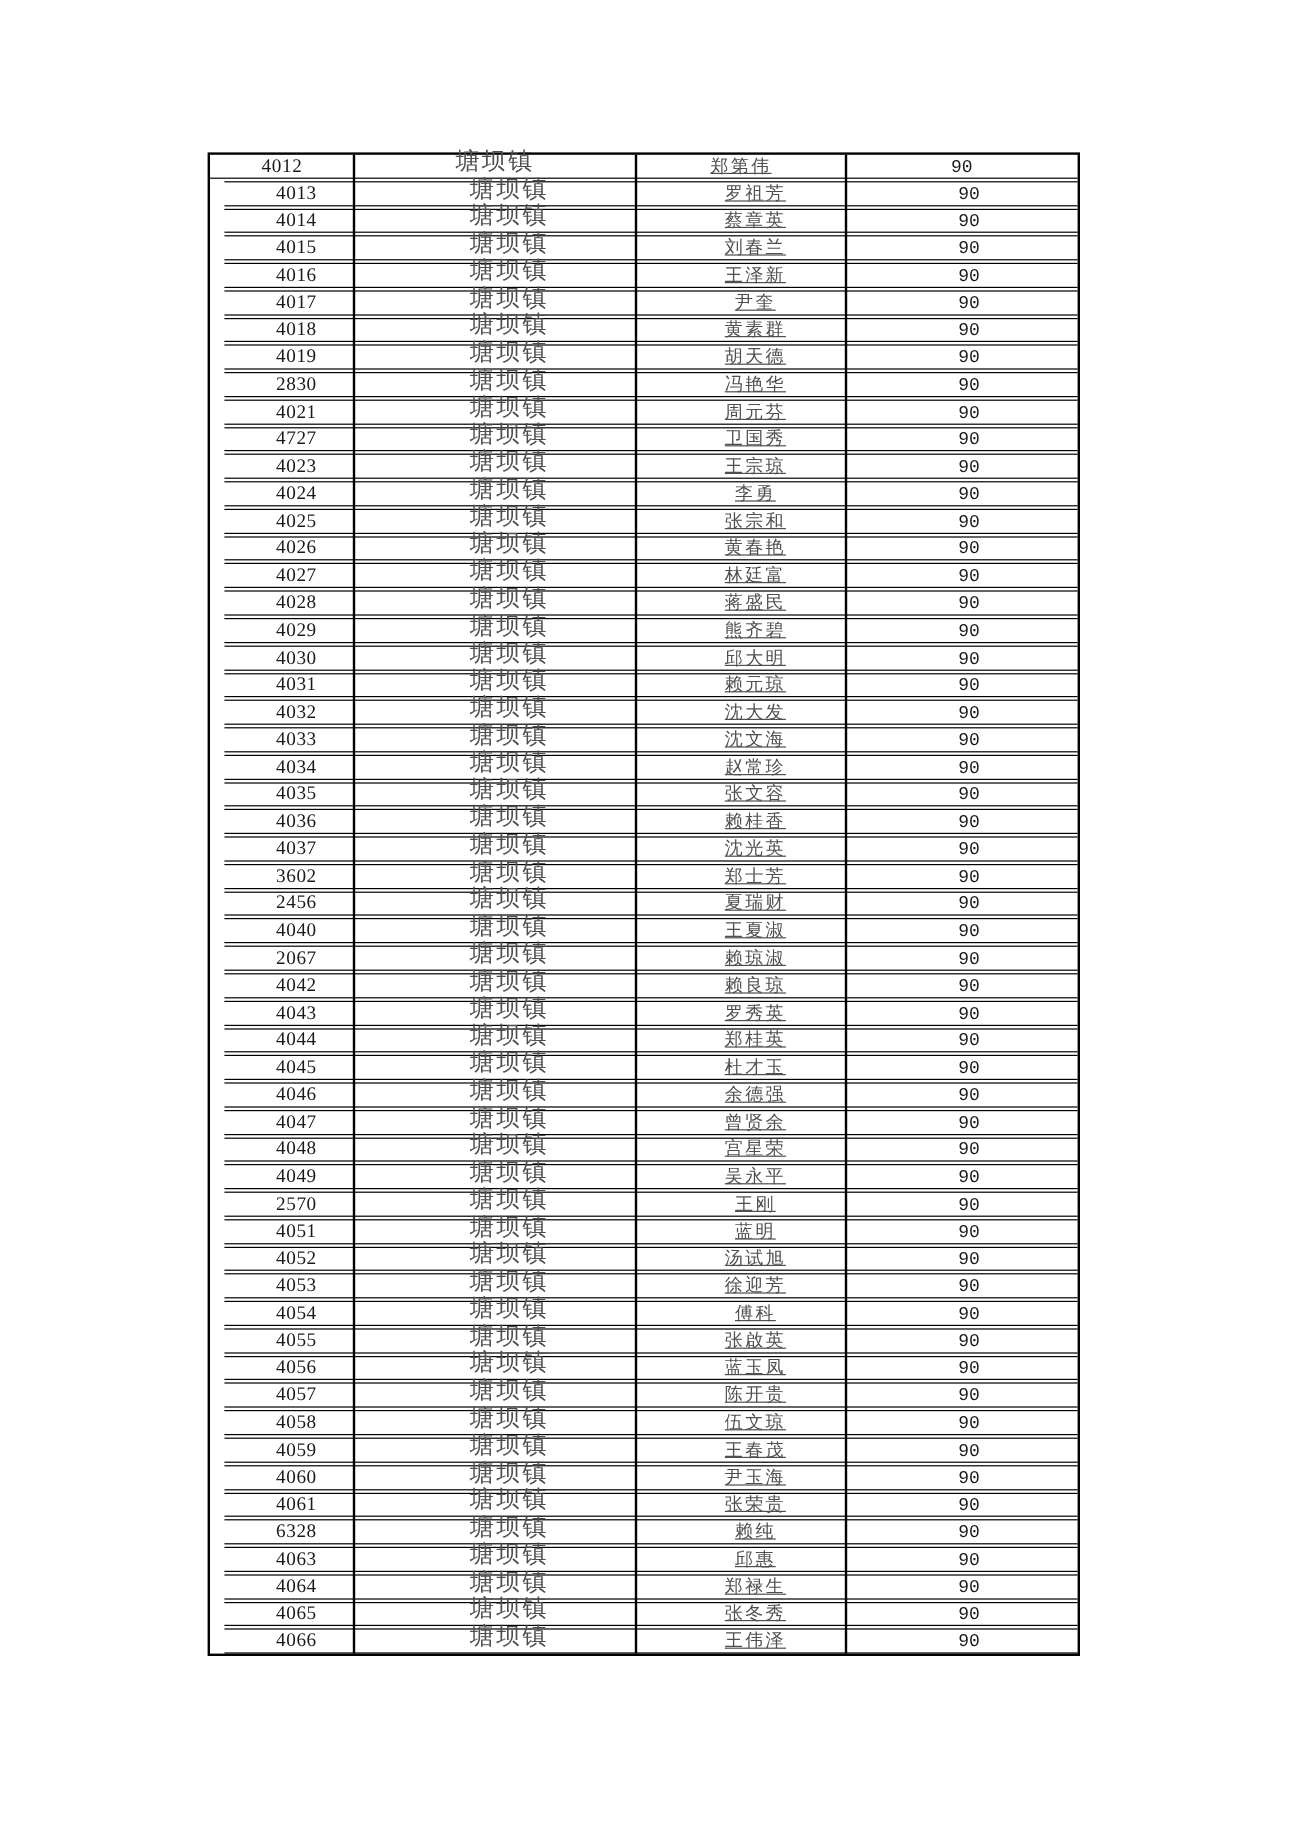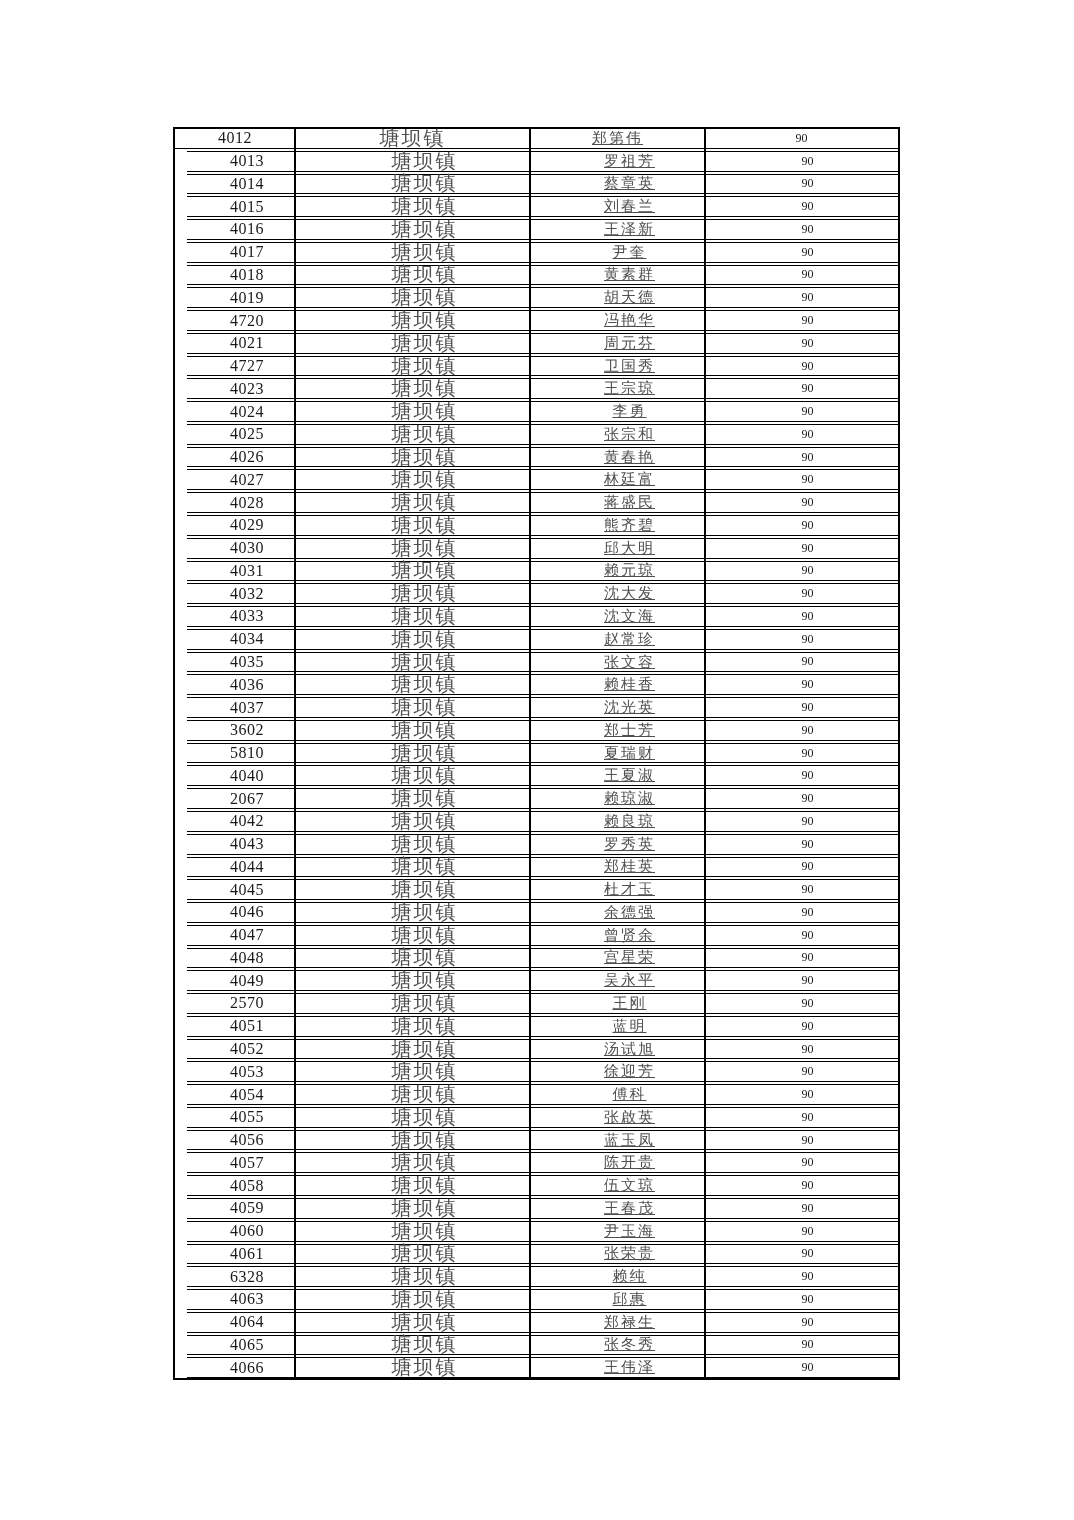--- a/index.html
+++ b/index.html
@@ -27,39 +27,39 @@
     top: 127px;
     width: 723px;
     border: 2px solid var(--border-ink);
     background: var(--paper);
   }
   .tbody { position: relative; }
   .row {
     display: flex;
     height: 18.78px;
     border-bottom: 1px solid var(--border-ink);
-    align-items: center;
+    align-items: flex-end;
   }
   .row + .row {
     margin-top: 2px;
     border-top: 1px solid var(--border-ink);
     margin-left: 12px;
   }
   .row:last-child { border-bottom: none; }
   .cell {
     display: flex;
     align-items: center;
     justify-content: center;
     overflow: hidden;
     white-space: nowrap;
   }
   .cell.c-id    { width: 120px; font-size: 16px; color: var(--num-ink); letter-spacing: 0.5px; }
   .cell.c-town  { width: 235px; font-size: 20px; color: var(--cjk-ink); letter-spacing: 2px; }
   .cell.c-name  { width: 175px; font-size: 15px; color: var(--cjk-ink); letter-spacing: 2px; text-decoration: underline; }
-  .cell.c-score { flex: 1;      font-size: 12px; color: var(--num-ink); }
+  .cell.c-score { flex: 1;      font-size: 15px; color: var(--num-ink); font-family: Liberation Mono, monospace; }
   .vlines { position: absolute; left: 0; top: 0; right: 0; bottom: 0; pointer-events: none; }
   .vline {
     position: absolute;
     top: 0; bottom: 0;
     width: 1.5px;
     background: var(--border-ink);
   }
   .vline.v1 { left: 119px; }
   .vline.v2 { left: 354px; }
   .vline.v3 { left: 529px; }
@@ -113,21 +113,21 @@
     <div class="cell c-name">黄素群</div>
     <div class="cell c-score">90</div>
   </div>
         <div class="row">
     <div class="cell c-id">4019</div>
     <div class="cell c-town">塘坝镇</div>
     <div class="cell c-name">胡天德</div>
     <div class="cell c-score">90</div>
   </div>
         <div class="row">
-    <div class="cell c-id">4720</div>
+    <div class="cell c-id">2830</div>
     <div class="cell c-town">塘坝镇</div>
     <div class="cell c-name">冯艳华</div>
     <div class="cell c-score">90</div>
   </div>
         <div class="row">
     <div class="cell c-id">4021</div>
     <div class="cell c-town">塘坝镇</div>
     <div class="cell c-name">周元芬</div>
     <div class="cell c-score">90</div>
   </div>
@@ -227,21 +227,21 @@
     <div class="cell c-name">沈光英</div>
     <div class="cell c-score">90</div>
   </div>
         <div class="row">
     <div class="cell c-id">3602</div>
     <div class="cell c-town">塘坝镇</div>
     <div class="cell c-name">郑士芳</div>
     <div class="cell c-score">90</div>
   </div>
         <div class="row">
-    <div class="cell c-id">5810</div>
+    <div class="cell c-id">2456</div>
     <div class="cell c-town">塘坝镇</div>
     <div class="cell c-name">夏瑞财</div>
     <div class="cell c-score">90</div>
   </div>
         <div class="row">
     <div class="cell c-id">4040</div>
     <div class="cell c-town">塘坝镇</div>
     <div class="cell c-name">王夏淑</div>
     <div class="cell c-score">90</div>
   </div>

